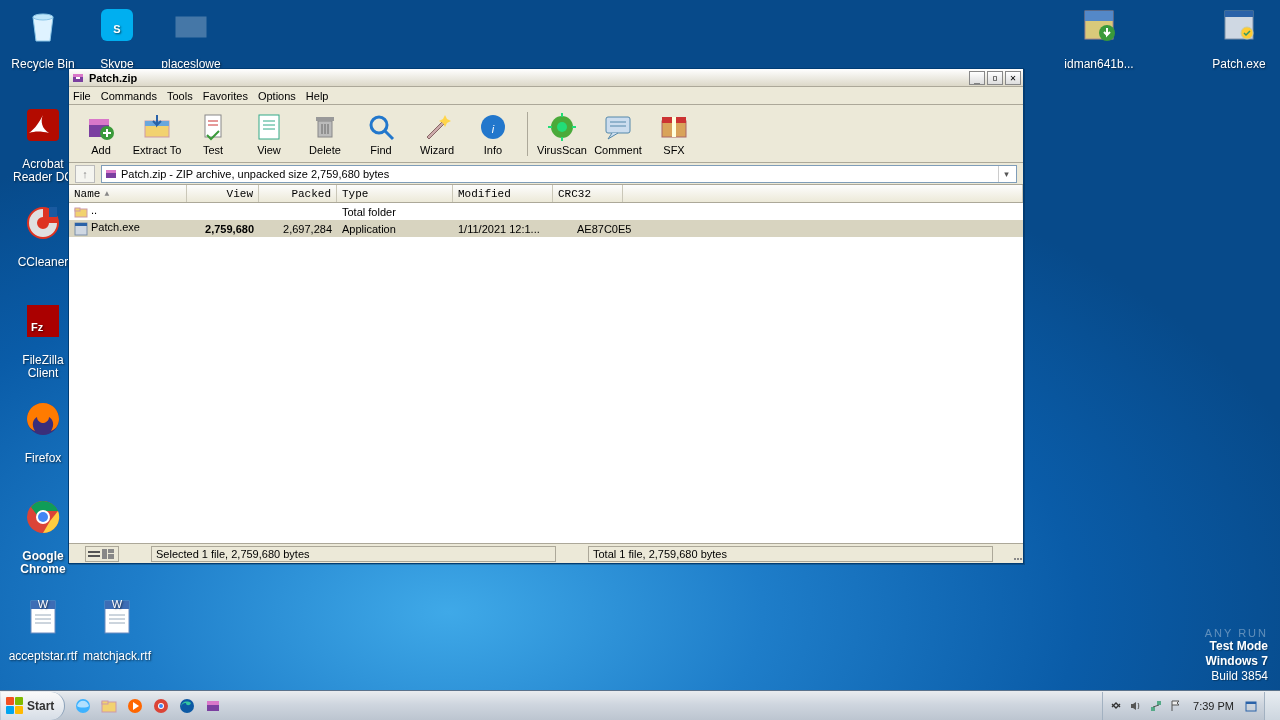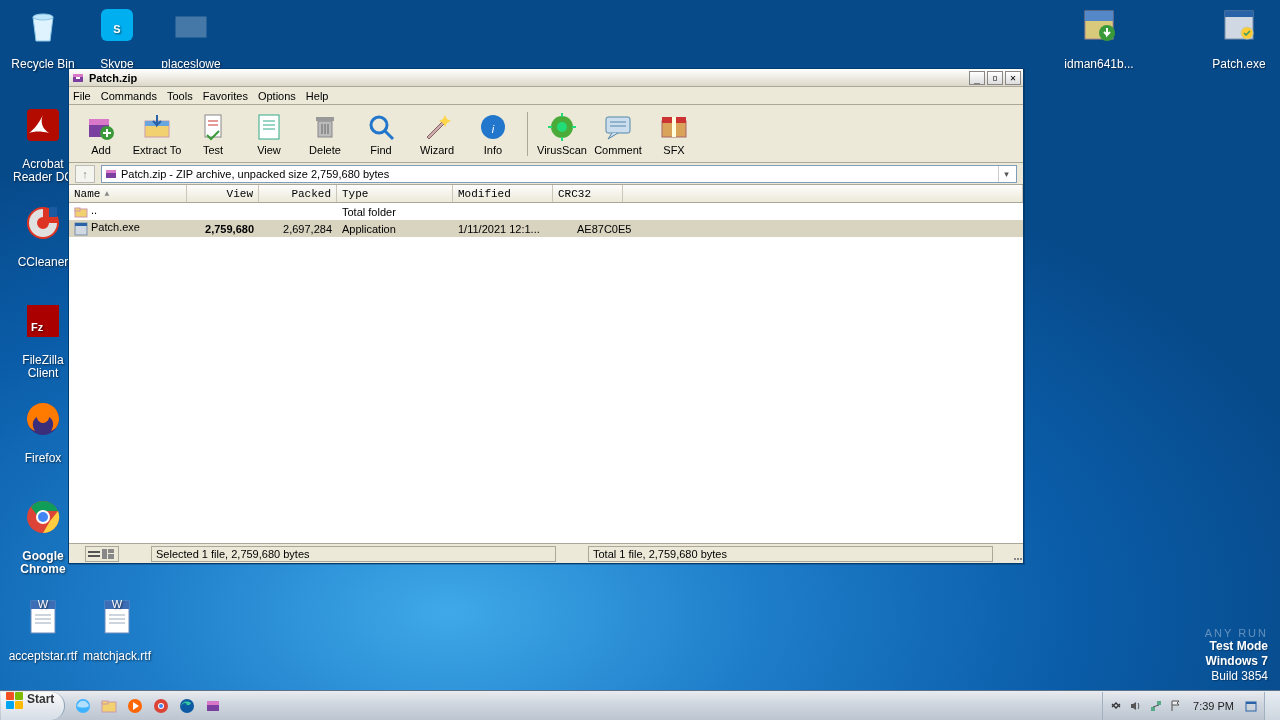--- a/index.html
+++ b/index.html
@@ -48,21 +48,21 @@
 .row.sel { background:#ece9d8; }
 .row.sel.highlight { background:#d8d4c0; }
 .row .cell .ricon { display:inline-block; width:14px; height:14px; vertical-align:middle; margin-right:3px; }
 .statusbar { height:20px; background:#ece9d8; border-top:1px solid #aca899; display:flex; align-items:center; }
 .sbseg { border:1px solid #aca899; height:16px; margin:0 16px; display:flex; align-items:center; padding:0 4px; font-size:11px; color:#000; }
 .sbseg.icons { width:34px; padding:0 2px; gap:2px; }
 .sbgrip { width:14px; height:16px; display:flex; align-items:flex-end; justify-content:flex-end; padding:0 1px 1px 0; }
 .sbgrip span { display:block; width:2px; height:2px; background:#888; margin:0 0 1px 1px; }
 
 .taskbar { position:absolute; left:0; right:0; bottom:0; height:30px; background:linear-gradient(#e9ecef,#cfd6df 45%,#bcc5d0); border-top:1px solid #5a728b; display:flex; align-items:center; }
-.startbtn { height:28px; padding:0 10px 0 4px; display:flex; gap:4px; background:linear-gradient(#fafafa,#d6dde6); border-right:1px solid #8aa0b8; cursor:pointer; border-radius: 0 14px 14px 0; margin-left:1px; }
+.startbtn { height:28px; padding:0 10px 0 4px; display:flex; align-items:center; gap:4px; background:linear-gradient(#fafafa,#d6dde6); border-right:1px solid #8aa0b8; cursor:pointer; border-radius: 0 14px 14px 0; margin-left:1px; }
 .startbtn .slogo { width:18px; height:18px; display:flex; flex-wrap:wrap; }
 .startbtn .slogo span { width:8px; height:8px; margin:0.5px; border-radius:1px; }
 .startbtn .stxt { font-weight:bold; font-size:12px; color:#333; }
 .tbicons { display:flex; align-items:center; gap:6px; padding:0 8px; }
 .tbicons .ti { width:20px; height:20px; display:flex; align-items:center; justify-content:center; cursor:pointer; }
 .systray { margin-left:auto; height:28px; display:flex; align-items:center; padding:0 6px; gap:6px; border-left:1px solid #a2b1c1; }
 .systray .tri { width:14px; height:14px; display:flex; align-items:center; justify-content:center; }
 .systray .clock { font-size:11px; color:#222; margin: 0 4px; }
 .showdesk { width:16px; height:28px; border-left:1px solid #a2b1c1; background:linear-gradient(#e7ecf1,#cdd6df); cursor:pointer; }
 

